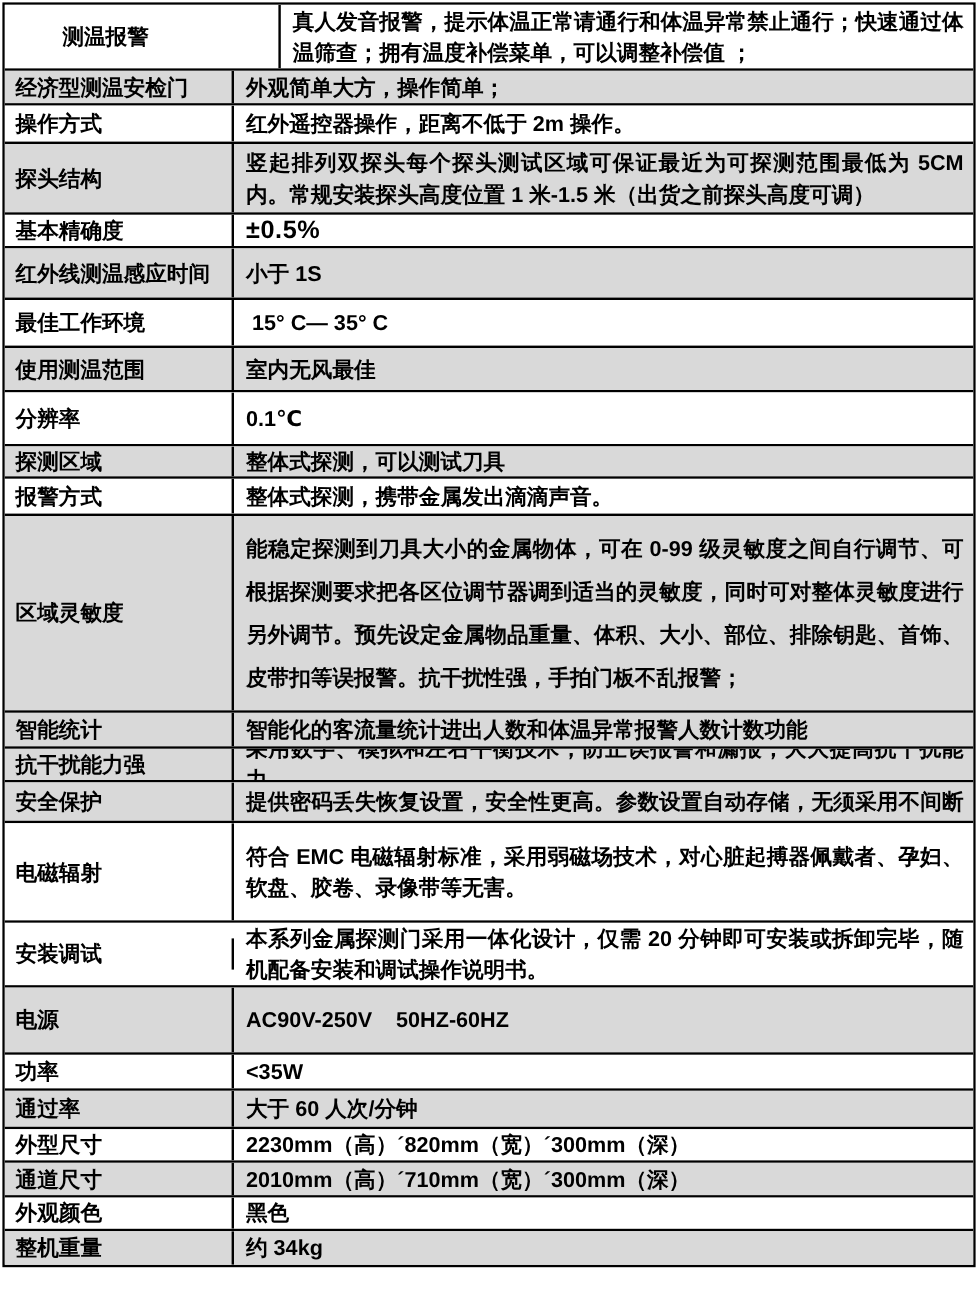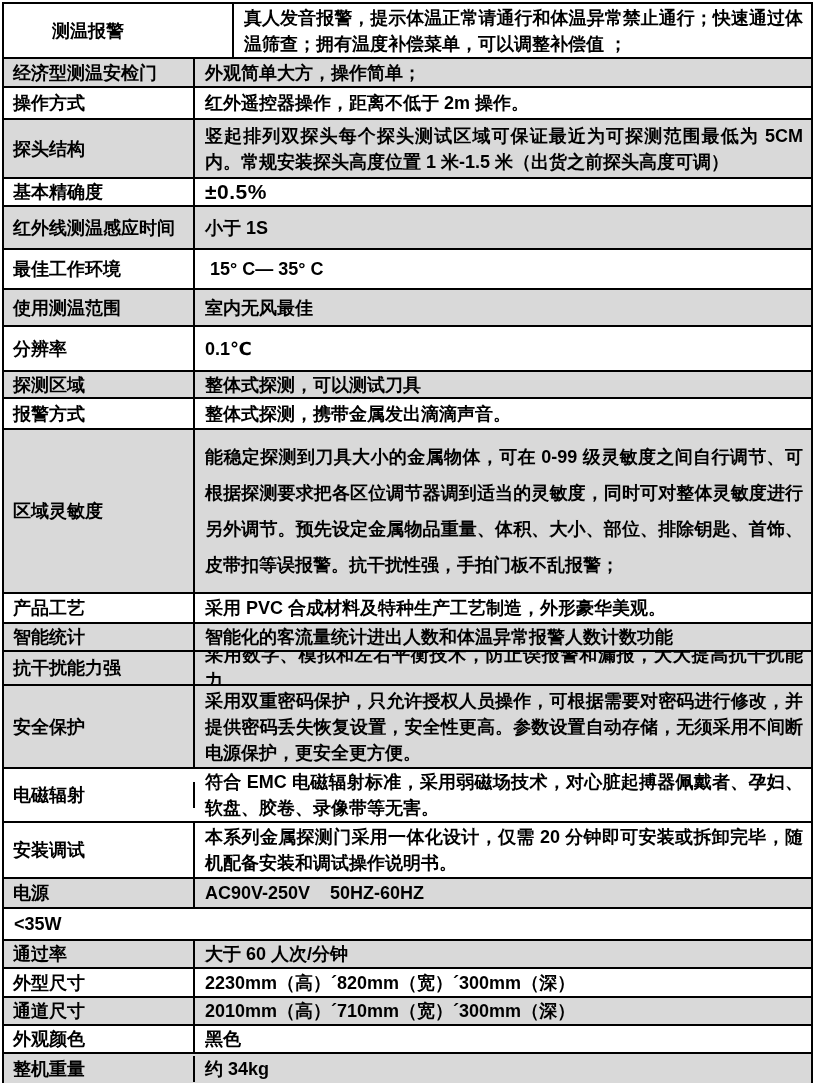--- a/index.html
+++ b/index.html
@@ -184,28 +184,20 @@
 
   <div class="row shaded">
     <div class="cell label-cell">
       <span class="txt">区域灵敏度</span>
     </div>
     <div class="cell value-cell">
       <span class="txt">能稳定探测到刀具大小的金属物体，可在 0-99 级灵敏度之间自行调节、可根据探测要求把各区位调节器调到适当的灵敏度，同时可对整体灵敏度进行另外调节。预先设定金属物品重量、体积、大小、部位、排除钥匙、首饰、皮带扣等误报警。抗干扰性强，手拍门板不乱报警；</span>
     </div>
   </div>
 
-  <div class="row">
-    <div class="cell label-cell">
-      <span class="txt">产品工艺</span>
-    </div>
-    <div class="cell value-cell">
-      <span class="txt">采用 PVC 合成材料及特种生产工艺制造，外形豪华美观。</span>
-    </div>
-  </div>
 
   <div class="row shaded">
     <div class="cell label-cell">
       <span class="txt">智能统计</span>
     </div>
     <div class="cell value-cell">
       <span class="txt">智能化的客流量统计进出人数和体温异常报警人数计数功能</span>
     </div>
   </div>
 
@@ -248,20 +240,23 @@
   <div class="row shaded">
     <div class="cell label-cell">
       <span class="txt">电源</span>
     </div>
     <div class="cell value-cell">
       <span class="txt">AC90V-250V&nbsp;&nbsp;&nbsp;&nbsp;50HZ-60HZ</span>
     </div>
   </div>
 
   <div class="row">
+    <div class="cell label-cell">
+      <span class="txt">功率</span>
+    </div>
     <div class="cell value-cell">
       <span class="txt">&lt;35W</span>
     </div>
   </div>
 
   <div class="row shaded">
     <div class="cell label-cell">
       <span class="txt">通过率</span>
     </div>
     <div class="cell value-cell">

